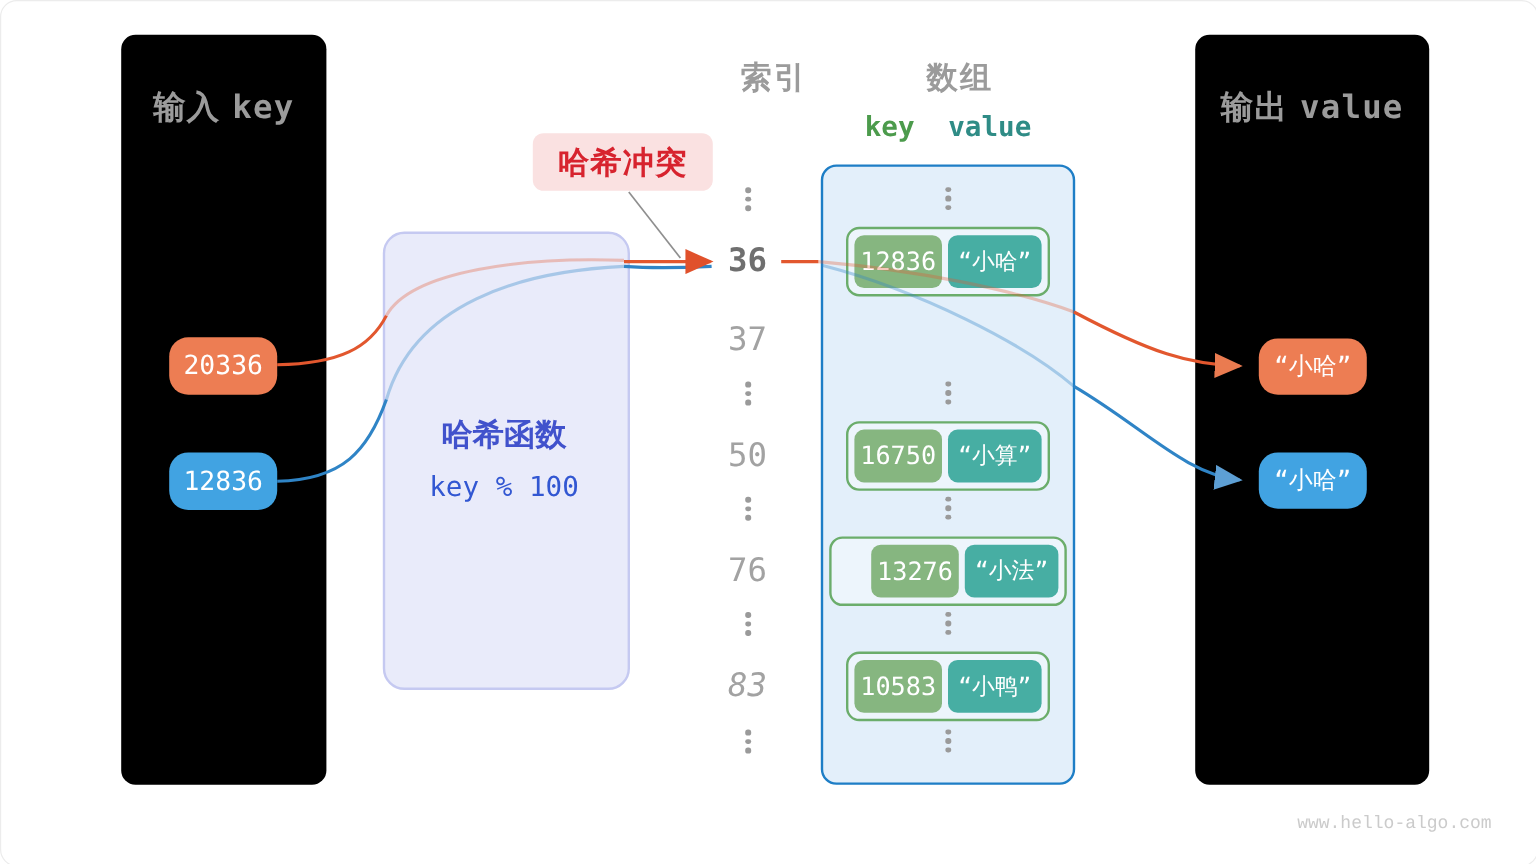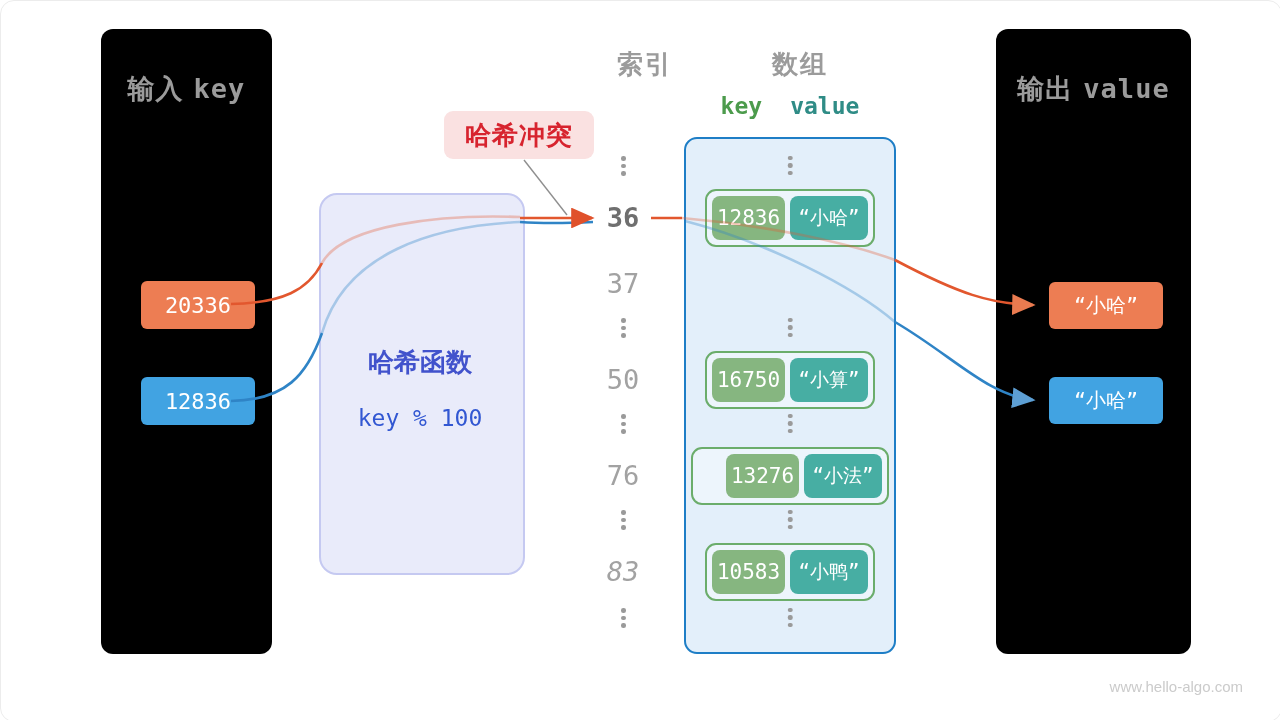--- a/index.html
+++ b/index.html
@@ -15,37 +15,37 @@
   .panel-input{left:100px;width:171px;}
   .panel-output{left:995px;width:195px;}
   .panel-title{
     position:absolute;top:42px;left:0;width:100%;text-align:center;
     font-size:27px;font-weight:bold;color:#9B9B9B;letter-spacing:1px;
     display:flex;justify-content:center;gap:10px;align-items:baseline;
   }
 
   
   .io-badge{
-    position:absolute;width:114px;height:48px;border-radius:6px;color:#fff;
+    position:absolute;width:90px;height:48px;border-radius:16px;color:#fff;
     font-family:"DejaVu Sans Mono",monospace;font-size:22px;
     display:flex;align-items:center;justify-content:center;z-index:2;
   }
   .io-badge.out{font-size:20px;height:47px;}
   .bg-orange{background:#ED7D53;}
   .bg-blue{background:#41A3E2;}
 
   
   .hash-box{
     position:absolute;left:318px;top:192px;width:202px;height:378px;
     background:#E9EBFA;border:2px solid #C5C9F1;border-radius:18px;z-index:1;
   }
   .hash-name{position:absolute;left:318px;top:344px;width:202px;text-align:center;
     font-size:26px;font-weight:bold;color:#4152CC;z-index:2;}
   .hash-formula{position:absolute;left:318px;top:392px;width:202px;text-align:center;
-    font-size:23px;color:#3257D2;z-index:2;margin-top:12px;}
+    font-size:23px;color:#3257D2;z-index:2;}
 
   
   .collision-badge{
     position:absolute;left:443px;top:110px;width:150px;height:48px;
     background:#FAE1E1;border-radius:9px;color:#D7232E;font-size:26px;font-weight:bold;
     display:flex;align-items:center;justify-content:center;z-index:2;letter-spacing:1px;
   }
 
   
   .col-header{position:absolute;top:46px;width:100px;text-align:right;
@@ -88,21 +88,21 @@
   
   .dots{position:absolute;display:flex;flex-direction:column;gap:3px;}
   .dots i{width:4.5px;height:4.5px;border-radius:50%;background:#9A9A9A;display:block;}
   .dots-idx{left:620px;}
   .dots-arr{left:50%;transform:translateX(-50%);}
 
   
   .overlay{position:absolute;inset:0;z-index:5;pointer-events:none;}
 
   
-  .watermark{position:absolute;right:38px;top:677px;font-family:Liberation Sans, sans-serif;
+  .watermark{position:absolute;right:38px;top:677px;font-family:Liberation Mono, monospace;
     font-size:15px;color:#CBCBCB;z-index:2;}
 </style>
 </head>
 <body>
 
 <div class="canvas">
 
   <section class="panel panel-input">
     <div class="panel-title">
       <span>输入</span>

